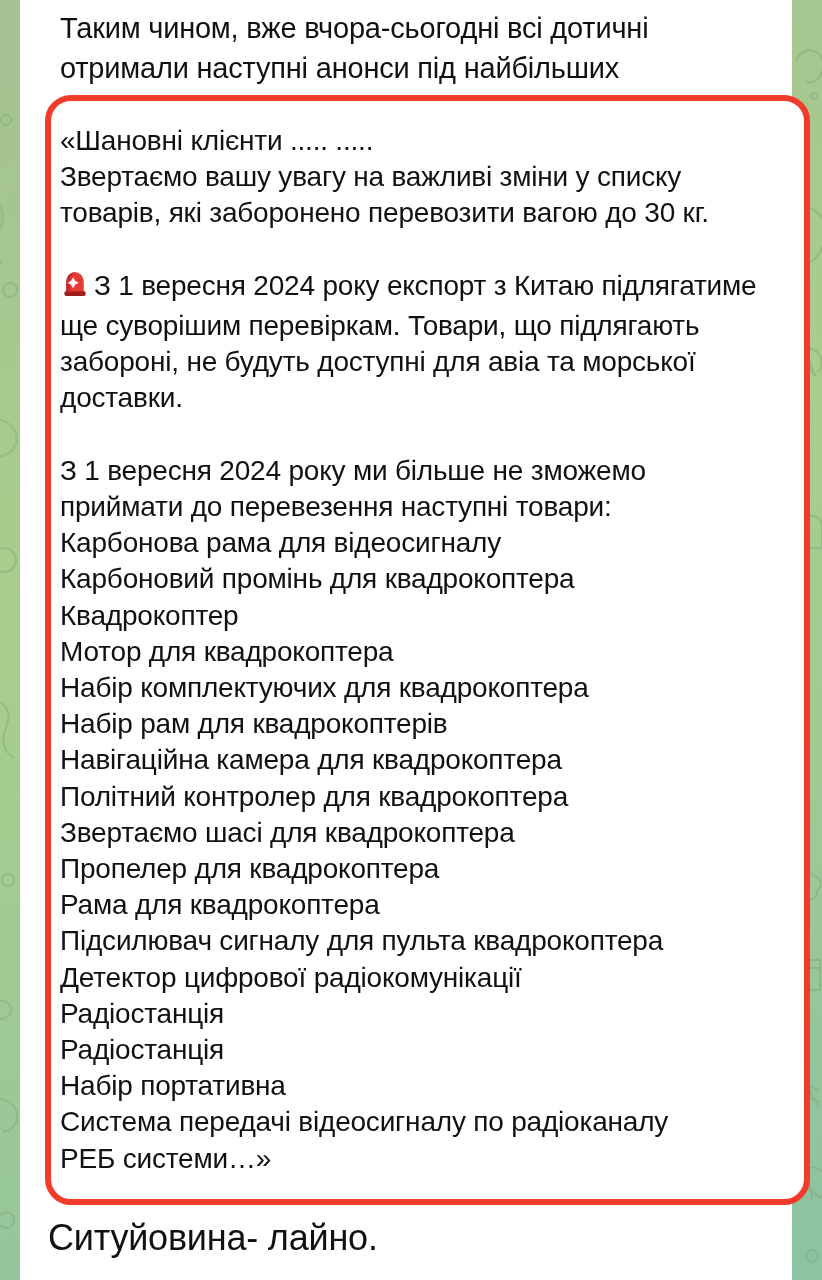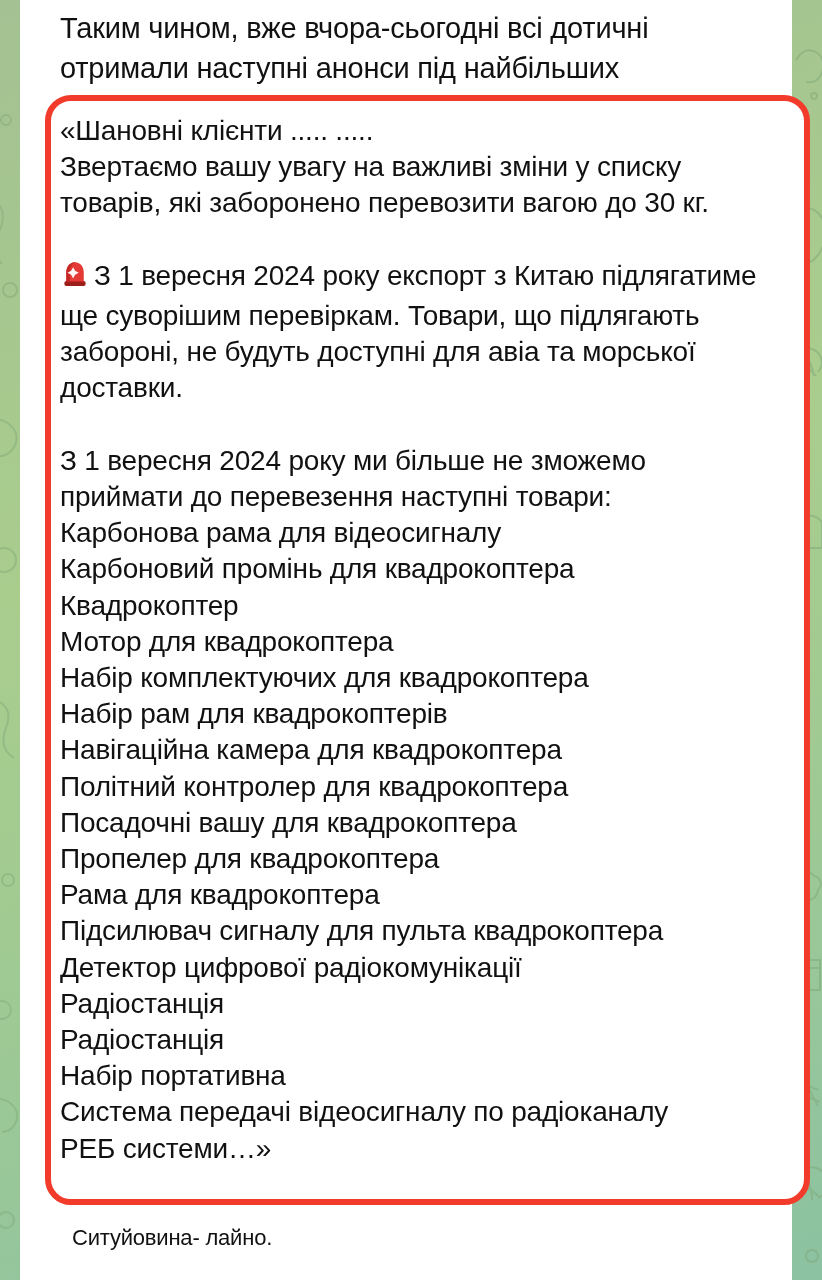--- a/index.html
+++ b/index.html
@@ -41,37 +41,37 @@
   .quote-box {
     position: absolute;
     left: 25px;
     top: 95px;
     width: 765px;
     height: 1110px;
     box-sizing: border-box;
     border: 6px solid #f23b2b;
     border-radius: 26px;
     background: #ffffff;
-    padding: 12px 14px 6px 9px;
+    padding: 22px 14px 6px 9px;
     overflow: hidden;
   }
   .q-line {
     font-size: 28px;
     line-height: 36.2px;
     letter-spacing: -0.2px;
     white-space: nowrap;
   }
   .q-line.empty { white-space: normal; }
   .beacon { display: inline-block; vertical-align: -4px; margin-right: 4px; }
   .outro {
     position: absolute;
-    left: 52px;
+    left: 28px;
     top: 1218px;
     width: 724px;
-    font-size: 22px;
+    font-size: 36px;
     line-height: 40px;
     letter-spacing: -0.2px;
   }
 </style>
 </head>
 <body>
 
 <div id="page">
 
   <div class="doodles left">
@@ -127,21 +127,21 @@
           <div class="q-line">З 1 вересня 2024 року ми більше не зможемо</div>
           <div class="q-line">приймати до перевезення наступні товари:</div>
           <div class="q-line">Карбонова рама для відеосигналу</div>
           <div class="q-line">Карбоновий промінь для квадрокоптера</div>
           <div class="q-line">Квадрокоптер</div>
           <div class="q-line">Мотор для квадрокоптера</div>
           <div class="q-line">Набір комплектуючих для квадрокоптера</div>
           <div class="q-line">Набір рам для квадрокоптерів</div>
           <div class="q-line">Навігаційна камера для квадрокоптера</div>
           <div class="q-line">Політний контролер для квадрокоптера</div>
-          <div class="q-line">Посадочні вашу для квадрокоптера</div>
+          <div class="q-line">Звертаємо шасі для квадрокоптера</div>
           <div class="q-line">Пропелер для квадрокоптера</div>
           <div class="q-line">Рама для квадрокоптера</div>
           <div class="q-line">Підсилювач сигналу для пульта квадрокоптера</div>
           <div class="q-line">Детектор цифрової радіокомунікації</div>
           <div class="q-line">Радіостанція</div>
           <div class="q-line">Радіостанція</div>
           <div class="q-line">Набір портативна</div>
           <div class="q-line">Система передачі відеосигналу по радіоканалу</div>
           <div class="q-line">РЕБ системи…»</div>
         </div>

